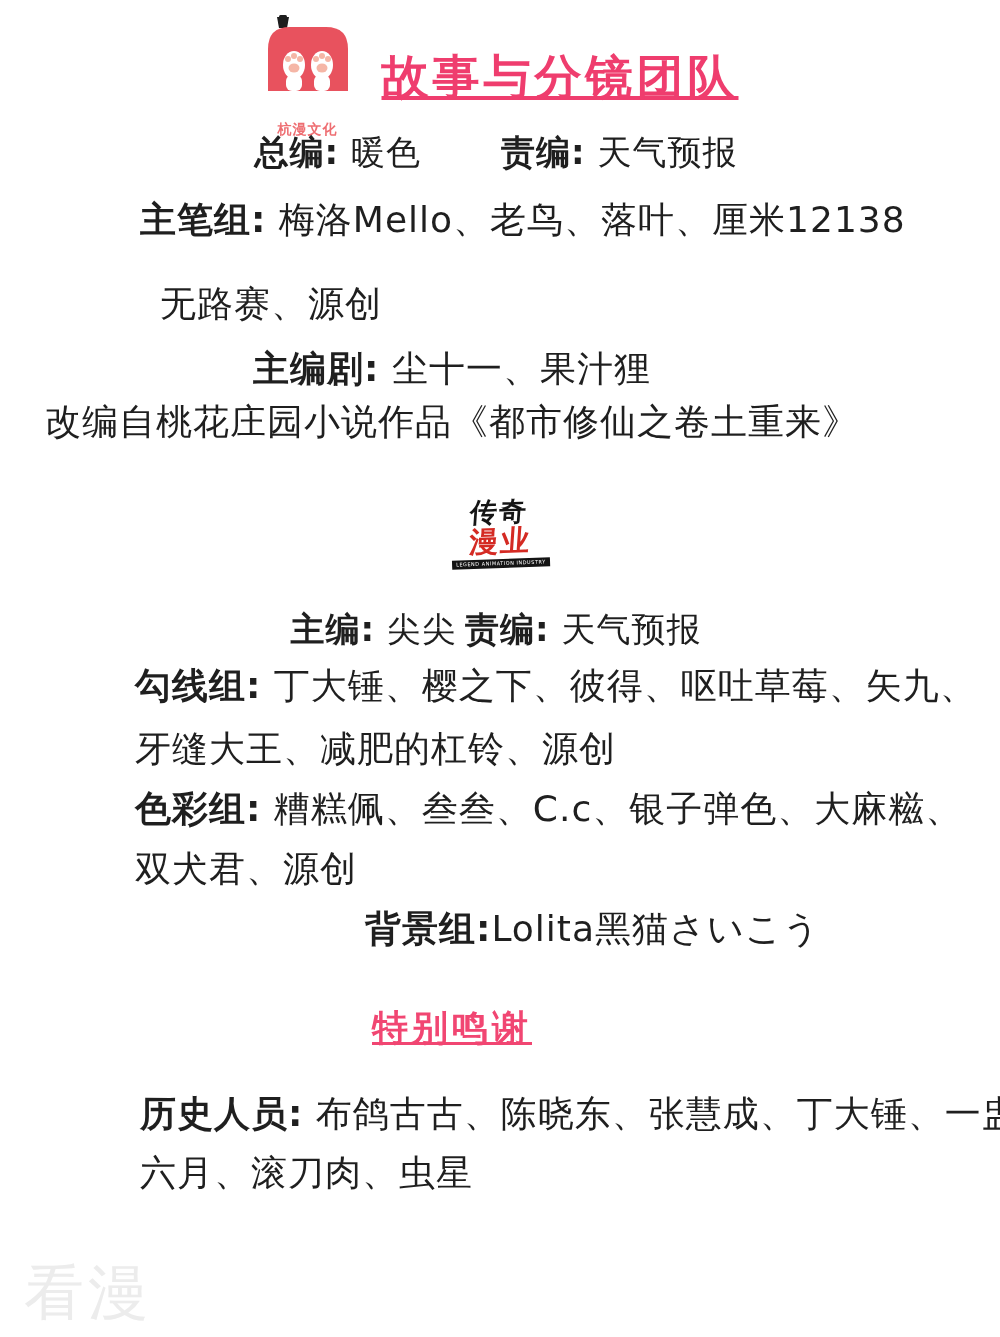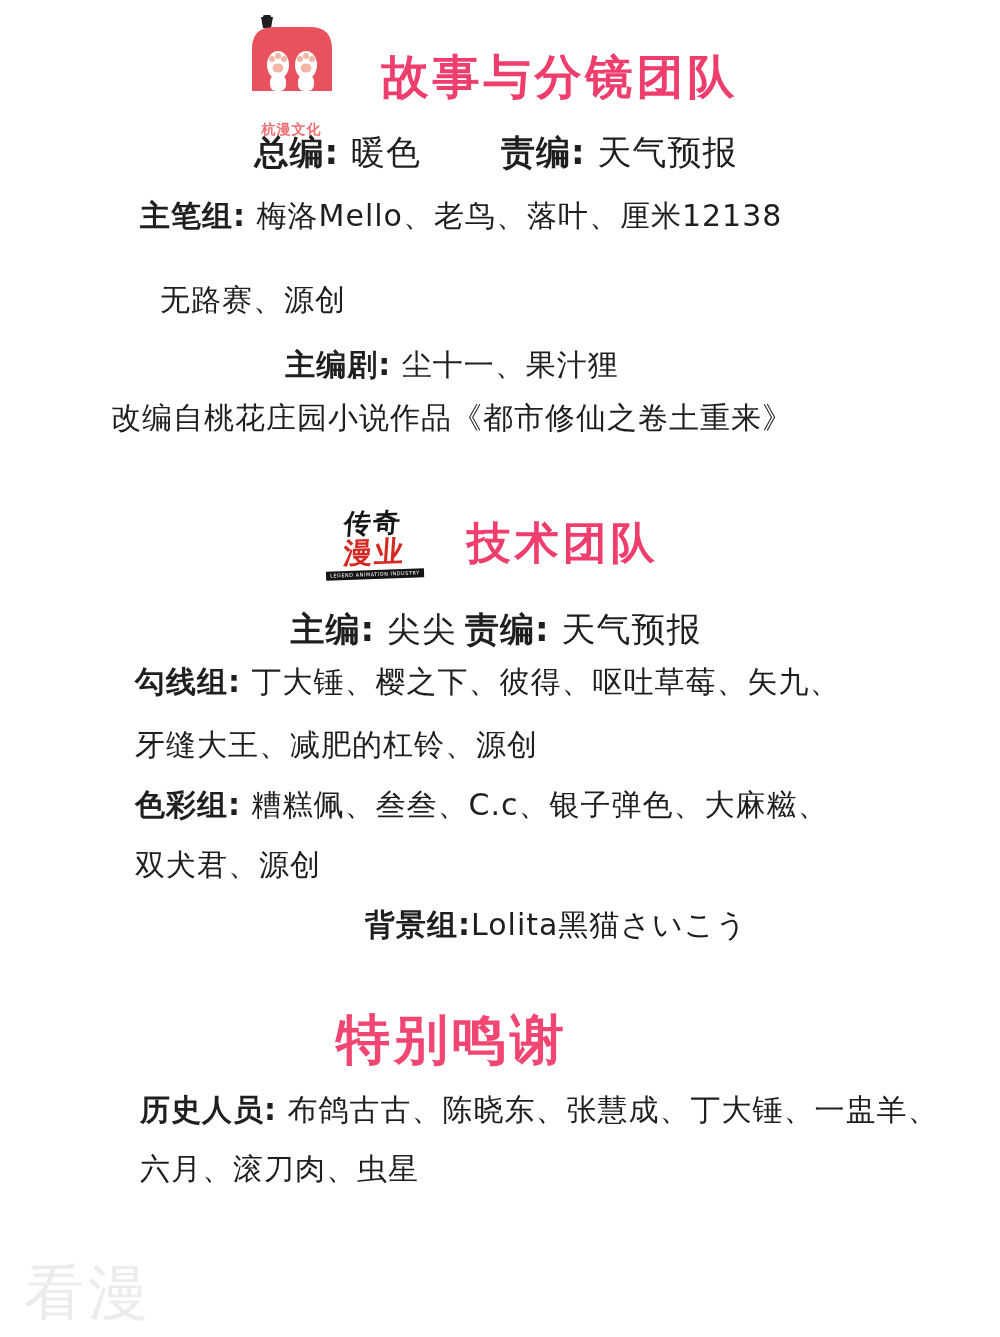--- a/index.html
+++ b/index.html
@@ -1,45 +1,45 @@
 <!DOCTYPE html>
 <html><head>
 <meta charset="utf-8">
 <style>
   html,body{margin:0;padding:0;}
   body{
     width:1000px;height:1337px;background:#ffffff;position:relative;
     font-family:"DejaVu Sans", sans-serif;color:#1f1f1f;overflow:hidden;
   }
   .abs{position:absolute;white-space:nowrap;}
-  .line{font-size:30px;line-height:1.2;letter-spacing:1px;}
+  .line{font-size:36px;line-height:1.2;letter-spacing:1px;}
   .lbl{font-weight:700;}
   .centered{left:0;width:904px;text-align:center;}
 
   
   .team-header{left:0;width:1000px;display:flex;justify-content:center;align-items:center;gap:28px;}
-  .team-title{margin:16px;font-weight:900;color:#ef3d6e;letter-spacing:4px;}
+  .team-title{margin:0;font-weight:900;color:#ef3d6e;letter-spacing:4px;text-decoration:underline;}
   .t1{font-size:47px;}
   .t2{font-size:44px;}
 
   
   .editors-row{left:0;width:992px;display:flex;justify-content:center;gap:80px;}
   .editor-item{font-size:34px;letter-spacing:1px;}
 
   
   .logo1{display:flex;flex-direction:column;align-items:center;gap:32px;}
   .logo1-caption{font-size:14px;font-weight:900;color:#ee6e72;letter-spacing:1px;margin-top:-4px;}
 
   
   .logo2{display:flex;flex-direction:column;align-items:center;line-height:1;transform:rotate(-2deg);}
   .logo2-line1{font-size:27px;font-weight:900;color:#151515;letter-spacing:2px;transform:skewX(-6deg);}
   .logo2-line2{font-size:29px;font-weight:900;color:#d42a23;letter-spacing:2px;margin-top:2px;transform:skewX(-6deg);}
   .logo2-caption{background:#141414;color:#ffffff;font-size:5px;letter-spacing:.5px;padding:2px 4px;margin-top:3px;}
 
-  .thanks-title{font-size:54px;font-weight:900;color:#f14672;letter-spacing:4px;margin:0;}
+  .thanks-title{font-size:36px;font-weight:900;color:#f14672;letter-spacing:4px;margin:0;text-decoration:underline;}
 
   .watermark{font-size:60px;color:#ececec;letter-spacing:4px;font-weight:500;}
 </style>
 </head>
 <body>
 
 <div>
 
   <header class="abs team-header" style="top:15px;">
     <div class="logo1">
@@ -82,21 +82,20 @@
   </div>
 
   <div class="abs line centered" style="top:400px;">改编自桃花庄园小说作品《都市修仙之卷土重来》</div>
 
   <header class="abs team-header" style="top:498px;">
     <div class="logo2">
       <div class="logo2-line1">传奇</div>
       <div class="logo2-line2">漫业</div>
       <div class="logo2-caption">LEGEND ANIMATION INDUSTRY</div>
     </div>
-    <h2 class="team-title t2">技术团队</h2>
   </header>
 
   <div class="abs editors-row" style="top:607px;gap:8px;">
     <div class="editor-item"><span class="lbl">主编:</span> <span>尖尖</span></div>
     <div class="editor-item"><span class="lbl">责编:</span> <span>天气预报</span></div>
   </div>
 
   <div class="abs line" style="top:664px;left:135px;">
     <span class="lbl">勾线组:</span> <span>丁大锤、樱之下、彼得、呕吐草莓、矢九、</span>
   </div>

